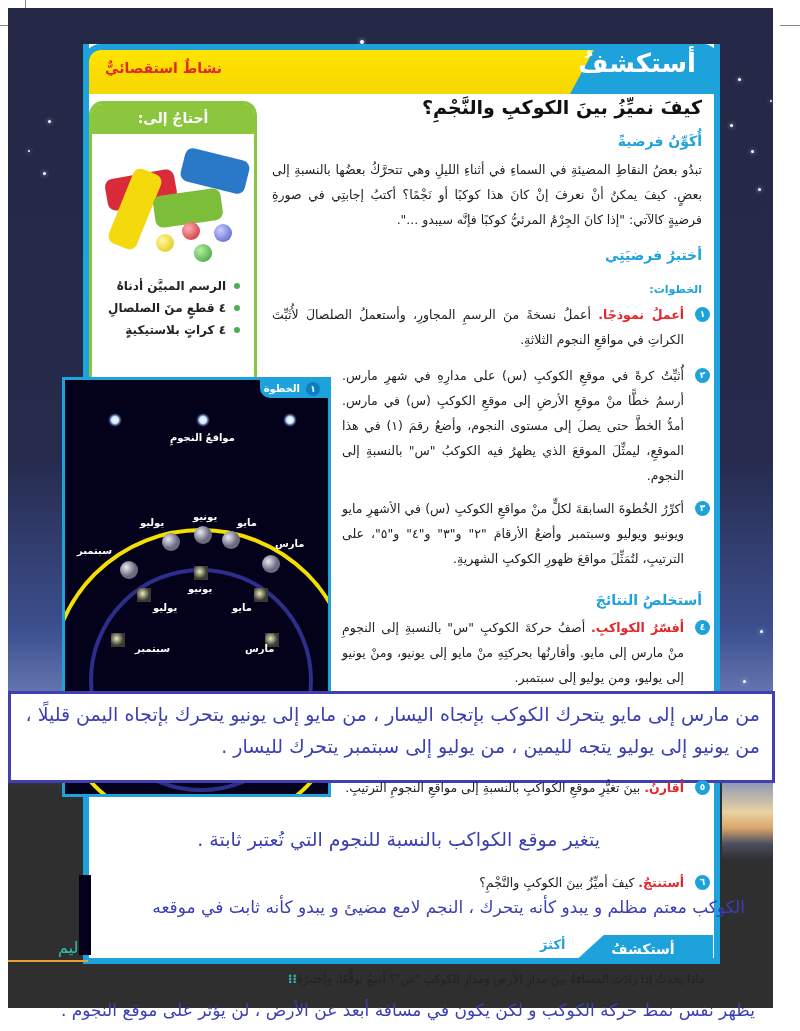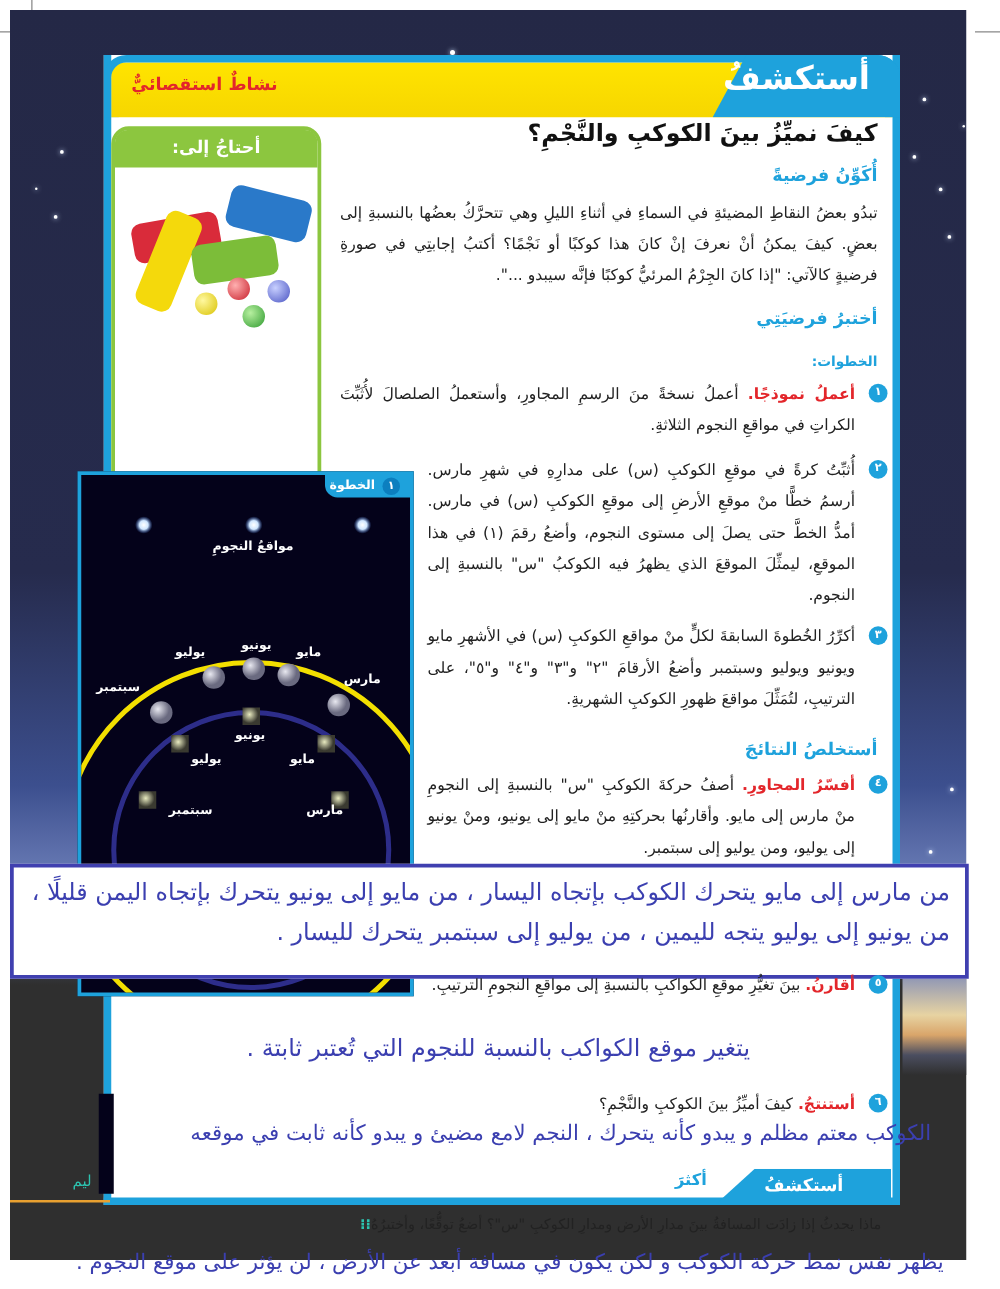--- a/index.html
+++ b/index.html
@@ -144,20 +144,34 @@
   <div class="materials-img">
     <div class="clay" style="left:14px;top:40px;width:70px;height:32px;background:#d92b3a;transform:rotate(-10deg);"></div>
     <div class="clay" style="left:28px;top:35px;width:30px;height:80px;background:#f4d90c;transform:rotate(22deg);"></div>
     <div class="clay" style="left:90px;top:20px;width:66px;height:34px;background:#2a79c9;transform:rotate(14deg);"></div>
     <div class="clay" style="left:62px;top:58px;width:68px;height:32px;background:#7cbd39;transform:rotate(-8deg);"></div>
     <div class="ball" style="left:64px;top:100px;background:radial-gradient(circle at 35% 35%,#fff8a0,#d9c200);"></div>
     <div class="ball" style="left:90px;top:88px;background:radial-gradient(circle at 35% 35%,#ffb0b0,#c81e2a);"></div>
     <div class="ball" style="left:102px;top:110px;background:radial-gradient(circle at 35% 35%,#b7f0a0,#2f9a2f);"></div>
     <div class="ball" style="left:122px;top:90px;background:radial-gradient(circle at 35% 35%,#c8d0ff,#4953c2);"></div>
   </div>
+  <ul>
+    <li>
+        <span class="bullet"></span>
+        <span>الرسم المبيَّن أدناهُ</span>
+      </li>
+    <li>
+        <span class="bullet"></span>
+        <span>٤ قطعٍ منَ الصلصالِ</span>
+      </li>
+    <li>
+        <span class="bullet"></span>
+        <span>٤ كراتٍ بلاستيكيةٍ</span>
+      </li>
+  </ul>
 </div>
 
 <div class="q-title">كيفَ نميِّزُ بينَ الكوكبِ والنَّجْمِ؟</div>
 <div class="section-head" style="top:133px;">أُكَوِّنُ فرضيةً</div>
 <div class="para" style="top:157px;width:430px;">تبدُو بعضُ النقاطِ المضيئةِ في السماءِ في أثناءِ الليلِ وهي تتحرَّكُ بعضُها بالنسبةِ إلى بعضٍ. كيفَ يمكنُ أنْ نعرفَ إنْ كانَ هذا كوكبًا أو نَجْمًا؟ أكتبُ إجابتِي في صورةِ فرضيةٍ كالآتي: "إذا كانَ الجِرْمُ المرئيُّ كوكبًا فإنَّه سيبدو ...".</div>
 
 <div class="section-head" style="top:247px;">أختبرُ فرضيَتِي</div>
 <div class="steps-label">الخطوات:</div>
 
 <div class="step" style="top:302px;width:430px;">
@@ -172,21 +186,21 @@
 
 <div class="step" style="top:496px;width:360px;">
   <span class="step-num">٣</span>
   <div class="step-body"><span>أكرِّرُ الخُطوةَ السابقةَ لكلٍّ منْ مواقعِ الكوكبِ (س) في الأشهرِ مايو ويونيو ويوليو وسبتمبر وأضعُ الأرقامَ "٢" و"٣" و"٤" و"٥"، على الترتيبِ، لتُمَثِّلَ مواقعَ ظهورِ الكوكبِ الشهريةِ.</span></div>
 </div>
 
 <div class="section-head" style="top:592px;">أستخلصُ النتائجَ</div>
 
 <div class="step" style="top:615px;width:360px;">
   <span class="step-num">٤</span>
-  <div class="step-body"><span class="kw">أفسّرُ المجاورِ.</span><span> أصفُ حركةَ الكوكبِ "س" بالنسبةِ إلى النجومِ منْ مارس إلى مايو. وأقارنُها بحركتِهِ منْ مايو إلى يونيو، ومنْ يونيو إلى يوليو، ومن يوليو إلى سبتمبر.</span></div>
+  <div class="step-body"><span class="kw">أفسّرُ الكواكبِ.</span><span> أصفُ حركةَ الكوكبِ "س" بالنسبةِ إلى النجومِ منْ مارس إلى مايو. وأقارنُها بحركتِهِ منْ مايو إلى يونيو، ومنْ يونيو إلى يوليو، ومن يوليو إلى سبتمبر.</span></div>
 </div>
 
 <div class="diagram">
   <div class="diagram-badge">
     <span class="badge-num">١</span>
     <span>الخطوة</span>
   </div>
   <svg width="263" height="414" style="position:absolute;left:0;top:0;">
     <defs>
       <radialGradient id="sg">
@@ -247,14 +261,14 @@
 <div class="left-dark-strip"></div>
 <div class="answer-text" style="right:55px;top:897px;font-size:17px;">الكوكب معتم مظلم و يبدو كأنه يتحرك ، النجم لامع مضيئ و يبدو كأنه ثابت في موقعه</div>
 
 <div class="more-tab">أستكشفُ</div>
 <div class="more-label">أكثرَ</div>
 <div class="para" style="top:970px;right:95px;width:560px;font-size:11.5px;line-height:18px;">
   <span>ماذا يحدثُ إذا زادَت المسافةُ بينَ مدارِ الأرض ومدارِ الكوكبِ "س"؟ أضعُ توقُّعًا، وأختبرُهُ</span><span class="sdots">⁝⁝</span>
 </div>
 <div class="answer-text" style="right:45px;top:1000px;font-size:17px;">يظهر نفس نمط حركة الكوكب و لكن يكون في مسافة أبعد عن الأرض ، لن يؤثر على موقع النجوم .</div>
 
-<div style="position:absolute;left:58px;top:938px;color:#2cc3b0;font-size:12px;">ليم</div>
+<div style="position:absolute;left:58px;top:938px;color:#2cc3b0;font-size:16px;">ليم</div>
 <div style="position:absolute;left:8px;top:960px;width:80px;height:2px;background:#e8a030;"></div>
 
 </body></html>

